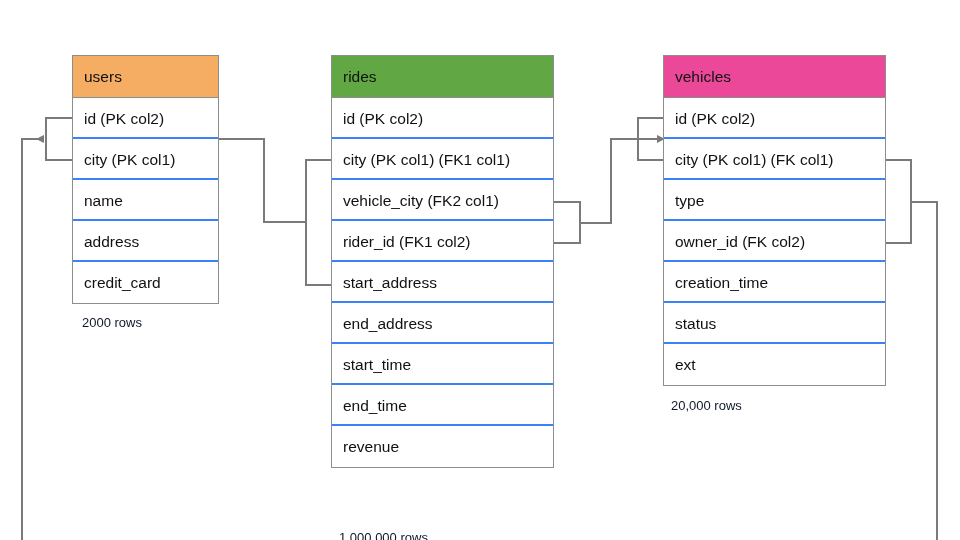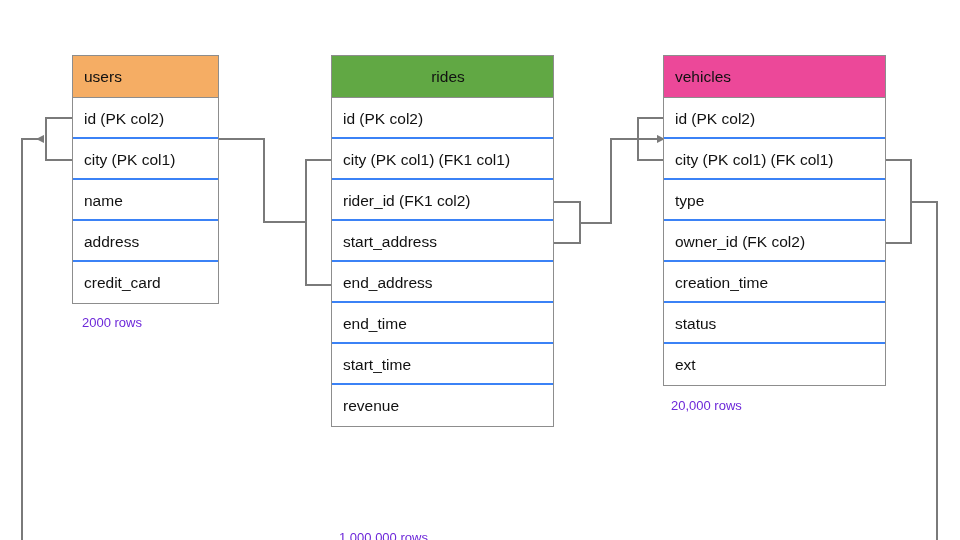--- a/index.html
+++ b/index.html
@@ -56,21 +56,21 @@
     background: #ffffff;
     white-space: nowrap;
     overflow: hidden;
   }
   .tbl-row.last {
     border-bottom: none;
   }
   .rowcount {
     position: absolute;
     font-size: 13px;
-    color: #6d28d9;
+    color: #0f172a;
     white-space: nowrap;
   }
 </style>
 </head>
 <body>
 
 <div id="canvas">
 
   <svg class="edges" viewBox="0 0 960 540" xmlns="http://www.w3.org/2000/svg">
     <defs>
@@ -106,28 +106,29 @@
     <div class="tbl-header" style="background:#f5ad64;">users</div>
     <div class="tbl-row">id (PK col2)</div>
     <div class="tbl-row">city (PK col1)</div>
     <div class="tbl-row">name</div>
     <div class="tbl-row">address</div>
     <div class="tbl-row last">credit_card</div>
   </div>
   <div class="rowcount" style="left:82px; top:271px;">2000 rows</div>
 
   <div class="table-box" style="left:331px; top:11px; width:223px;">
-    <div class="tbl-header" style="background:#61a844;text-align:center;">rides</div>
+    <div class="tbl-header" style="background:#61a844;">rides</div>
     <div class="tbl-row">id (PK col2)</div>
     <div class="tbl-row">city (PK col1) (FK1 col1)</div>
+    <div class="tbl-row">vehicle_city (FK2 col1)</div>
     <div class="tbl-row">rider_id (FK1 col2)</div>
     <div class="tbl-row">start_address</div>
     <div class="tbl-row">end_address</div>
+    <div class="tbl-row">start_time</div>
     <div class="tbl-row">end_time</div>
-    <div class="tbl-row">start_time</div>
     <div class="tbl-row last">revenue</div>
   </div>
   <div class="rowcount" style="left:339px; top:486px;">1,000,000 rows</div>
 
   <div class="table-box" style="left:663px; top:11px; width:223px;">
     <div class="tbl-header" style="background:#ec4899;">vehicles</div>
     <div class="tbl-row">id (PK col2)</div>
     <div class="tbl-row">city (PK col1) (FK col1)</div>
     <div class="tbl-row">type</div>
     <div class="tbl-row">owner_id (FK col2)</div>

